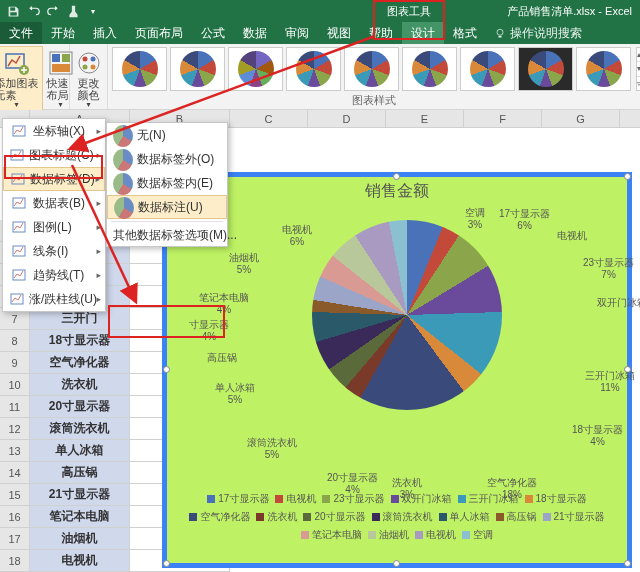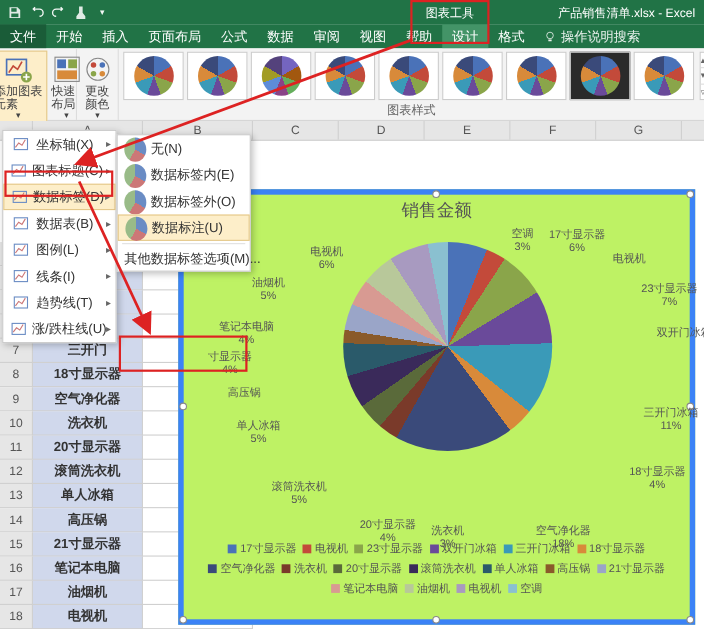--- a/index.html
+++ b/index.html
@@ -564,27 +564,27 @@
     <div class="mi">
       <span class="mic">
         <div class="subpie"></div>
       </span>
       <span>无(N)</span>
     </div>
     <div class="mi">
       <span class="mic">
         <div class="subpie"></div>
       </span>
+      <span>数据标签外(O)</span>
+    </div>
+    <div class="mi">
+      <span class="mic">
+        <div class="subpie"></div>
+      </span>
       <span>数据标签内(E)</span>
-    </div>
-    <div class="mi">
-      <span class="mic">
-        <div class="subpie"></div>
-      </span>
-      <span>数据标签外(O)</span>
     </div>
     <div class="mi hov">
       <span class="mic">
         <div class="subpie"></div>
       </span>
       <span>数据标注(U)</span>
     </div>
     <div class="sep"></div>
     <div class="mi" style="height: 22px;">
       <span style="width:6px;"></span>

